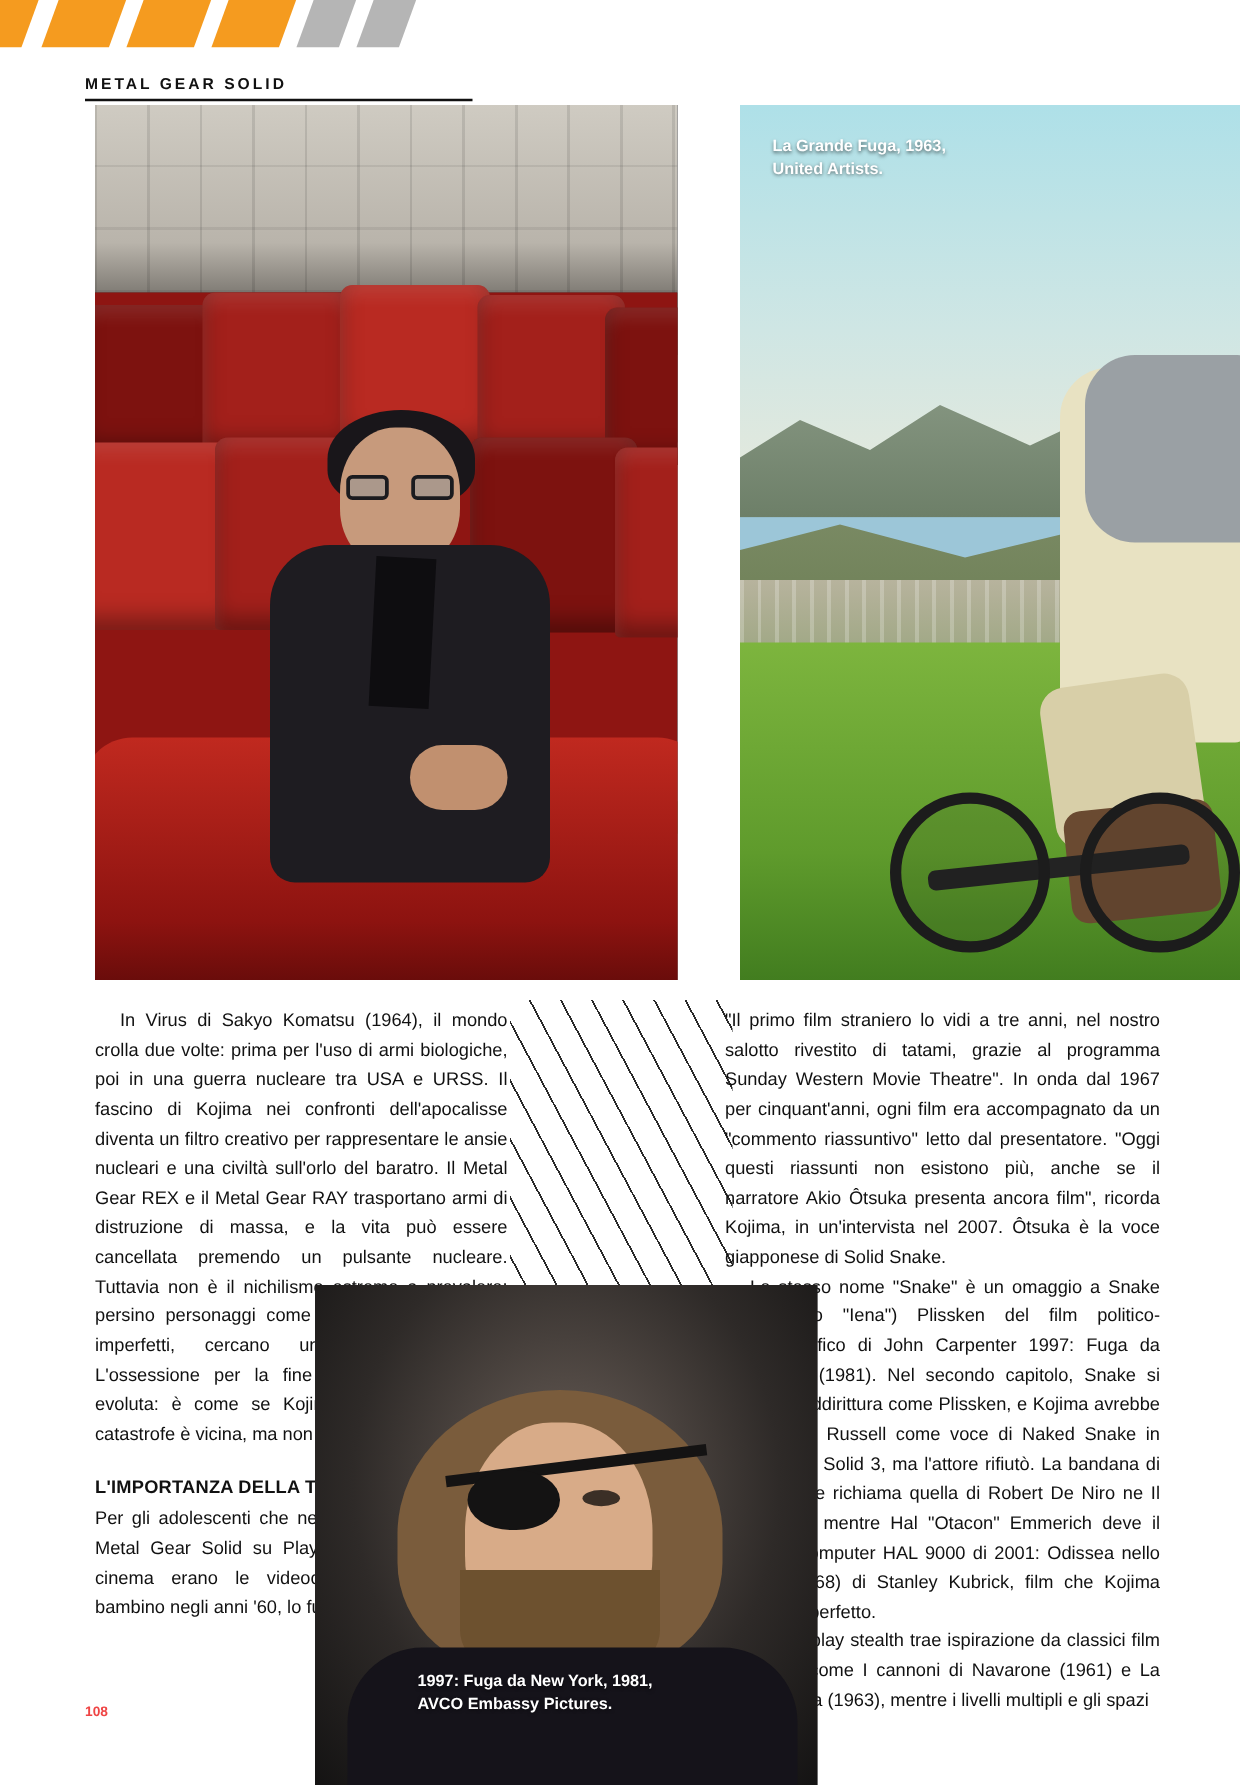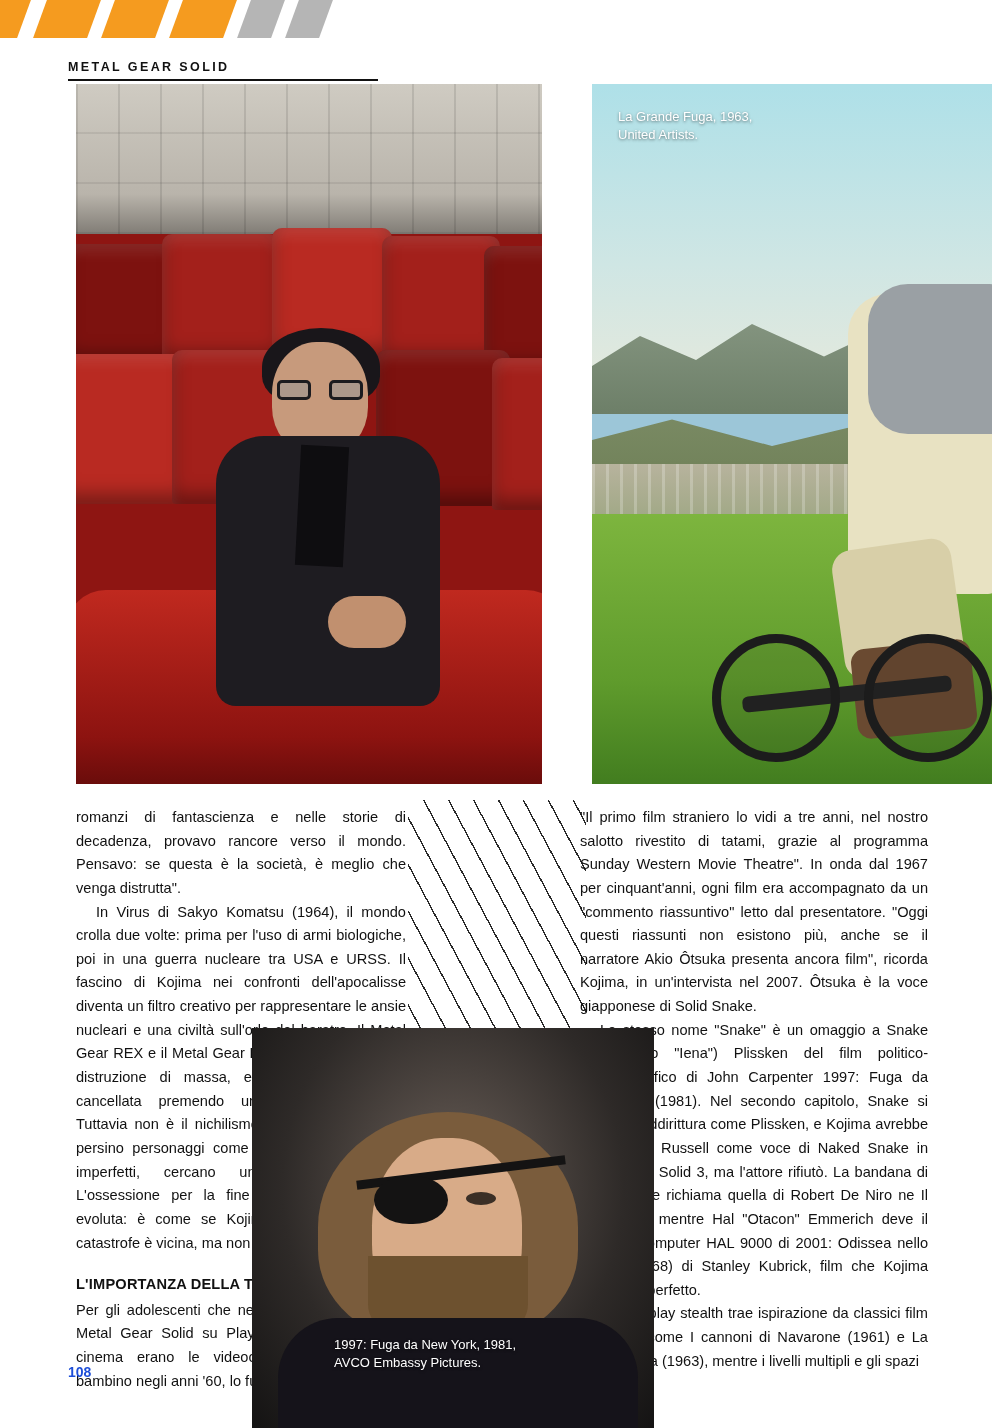--- a/index.html
+++ b/index.html
@@ -205,21 +205,21 @@
   .gf-wheel.r { right: -20px; }
   .gf-bikebar {
     position: absolute; left: 30px; bottom: 60px; width: 210px; height: 16px;
     background: #232323; transform: rotate(-6deg); border-radius: 6px;
   }
 
   .photo-caption {
     position: absolute;
     color: #ffffff;
     font-size: 13px;
-    font-weight: normal;
+    font-weight: bold;
     line-height: 1.35;
     text-shadow: 0 1px 3px rgba(0,0,0,0.55);
     white-space: pre-line;
   }
   #caption-grandefuga { left: 618px; top: 108px; }
   #caption-fuganewyork { left: 334px; top: 1336px; }
 
   
   #photo-snake {
     left: 252px; top: 1028px;
@@ -297,23 +297,23 @@
   .subhead {
     font-size: 14.6px;
     font-weight: bold;
     letter-spacing: 0.2px;
     margin: 18px 0 2px 0;
     text-align: left;
   }
   .folio {
     position: absolute;
     left: 68px; top: 1364px;
-    font-size: 14px;
+    font-size: 11px;
     font-weight: bold;
-    color: #1d4ed8;
+    color: #ef4444;
   }
 </style>
 </head>
 <body>
 
 <div class="top-stripe">
   <div class="stripe-block" style="left:-14px;width:38px;background:#F59B1F;"></div>
   <div class="stripe-block" style="left:40px;width:54px;background:#F59B1F;"></div>
   <div class="stripe-block" style="left:108px;width:54px;background:#F59B1F;"></div>
   <div class="stripe-block" style="left:176px;width:54px;background:#F59B1F;"></div>
@@ -383,21 +383,20 @@
   <div class="sn-patch"></div>
   <div class="sn-eye"></div>
   <div class="sn-beard"></div>
   <div class="sn-shirt"></div>
   <div class="sn-jacket"></div>
 </div>
 <div class="photo-caption" id="caption-fuganewyork" style="z-index:6;">1997: Fuga da New York, 1981,
 AVCO Embassy Pictures.</div>
 
 <div class="col" id="col-left">
-  <p>romanzi di fantascienza e nelle storie di decadenza, provavo rancore verso il mondo. Pensavo: se questa è la società, è meglio che venga distrutta".</p>
   <p class="indent">In Virus di Sakyo Komatsu (1964), il mondo crolla due volte: prima per l'uso di armi biologiche, poi in una guerra nucleare tra USA e URSS. Il fascino di Kojima nei confronti dell'apocalisse diventa un filtro creativo per rappresentare le ansie nucleari e una civiltà sull'orlo del baratro. Il Metal Gear REX e il Metal Gear RAY trasportano armi di distruzione di massa, e la vita può essere cancellata premendo un pulsante nucleare. Tuttavia non è il nichilismo estremo a prevalere: persino personaggi come Big Boss, per quanto imperfetti, cercano un domani migliore. L'ossessione per la fine del mondo è quindi evoluta: è come se Kojima ci dicesse che la catastrofe è vicina, ma non inevitabile.</p>
   <div class="subhead">L'IMPORTANZA DELLA TELEVISIONE</div>
   <p>Per gli adolescenti che negli anni '90 scoprivano Metal Gear Solid su PlayStation, il sinonimo di cinema erano le videocassette. Per Kojima, bambino negli anni '60, lo fu la televisione.</p>
 </div>
 
 <div class="col" id="col-right">
   <p>"Il primo film straniero lo vidi a tre anni, nel nostro salotto rivestito di tatami, grazie al programma Sunday Western Movie Theatre". In onda dal 1967 per cinquant'anni, ogni film era accompagnato da un "commento riassuntivo" letto dal presentatore. "Oggi questi riassunti non esistono più, anche se il narratore Akio Ôtsuka presenta ancora film", ricorda Kojima, in un'intervista nel 2007. Ôtsuka è la voce giapponese di Solid Snake.</p>
   <p class="indent">Lo stesso nome "Snake" è un omaggio a Snake (in italiano "Iena") Plissken del film politico-fantascientifico di John Carpenter 1997: Fuga da New York (1981). Nel secondo capitolo, Snake si presenta addirittura come Plissken, e Kojima avrebbe voluto Kurt Russell come voce di Naked Snake in Metal Gear Solid 3, ma l'attore rifiutò. La bandana di Solid Snake richiama quella di Robert De Niro ne Il cacciatore, mentre Hal "Otacon" Emmerich deve il nome al computer HAL 9000 di 2001: Odissea nello spazio (1968) di Stanley Kubrick, film che Kojima considera perfetto.</p>
   <p class="indent">Il gameplay stealth trae ispirazione da classici film di guerra come I cannoni di Navarone (1961) e La grande fuga (1963), mentre i livelli multipli e gli spazi</p>
 </div>

